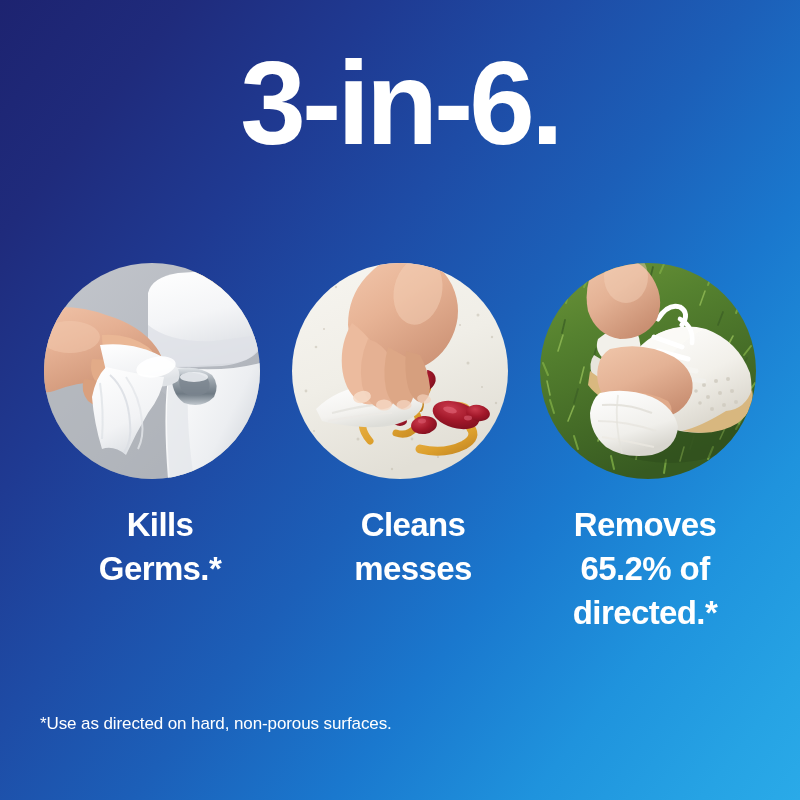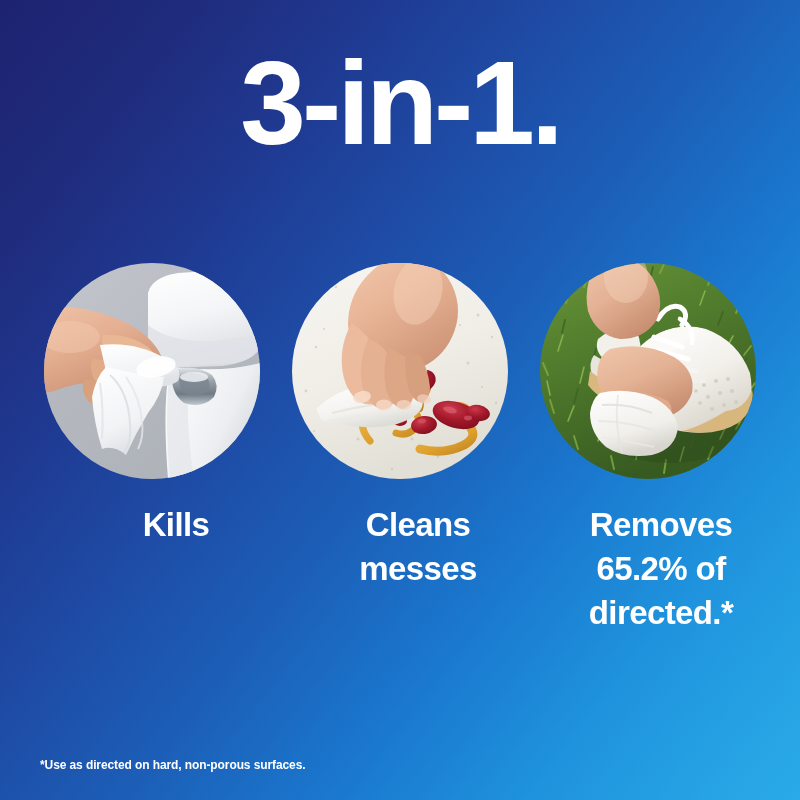--- a/index.html
+++ b/index.html
@@ -62,56 +62,55 @@
   .circle-3 { left: 540px; }
   .circle svg { display: block; width: 216px; height: 216px; }
 
   
   .captions {
     position: absolute;
     top: 503px;
     left: 0;
     width: 740px;
     height: 140px;
-    margin-left: 16px;
   }
   .caption {
     position: absolute;
     top: 0;
     width: 250px;
     text-align: center;
     color: #ffffff;
     font-size: 33px;
     font-weight: 700;
     line-height: 44px;
     letter-spacing: -0.6px;
   }
   .caption-1 { left: 35px; }
-  .caption-2 { left: 277px; }
+  .caption-2 { left: 288px; }
   .caption-3 { left: 520px; }
   .caption .ln { display: block; }
 
   
   .footnote {
     position: absolute;
     left: 40px;
-    top: 755px;
+    top: 714px;
     color: #ffffff;
-    font-size: 12px;
-    font-weight: 700;
+    font-size: 17px;
+    font-weight: 400;
     letter-spacing: -0.1px;
     line-height: 20px;
   }
 </style>
 </head>
 <body>
 
 <div id="ad-canvas">
 
-  <div class="headline">3-in-1.</div>
+  <div class="headline">3-in-6.</div>
 
   <div class="circles">
 
     <div class="circle circle-1">
       <svg viewBox="0 0 216 216" xmlns="http://www.w3.org/2000/svg">
         <defs>
           <linearGradient id="wallg" x1="0" y1="0" x2="1" y2="1">
             <stop offset="0%" stop-color="#c3c6cc"></stop>
             <stop offset="60%" stop-color="#b5b9c0"></stop>
             <stop offset="100%" stop-color="#a9adb5"></stop>
@@ -416,20 +415,21 @@
         <path d="M58 158 Q86 158 116 168" stroke="#e7e5de" stroke-width="2" fill="none" opacity="0.8"></path>
         <path d="M62 174 Q88 178 114 184" stroke="#eceae3" stroke-width="2" fill="none" opacity="0.7"></path>
         <path d="M78 132 Q74 160 82 190" stroke="#e4e2db" stroke-width="1.8" fill="none" opacity="0.7"></path>
       </svg>
     </div>
   </div>
 
   <div class="captions">
     <div class="caption caption-1">
       <span class="ln">Kills</span>
+      <span class="ln">Germs.*</span>
     </div>
     <div class="caption caption-2">
       <span class="ln">Cleans</span>
       <span class="ln">messes</span>
     </div>
     <div class="caption caption-3">
       <span class="ln">Removes</span>
       <span class="ln">65.2% of</span>
       <span class="ln">directed.*</span>
     </div>

